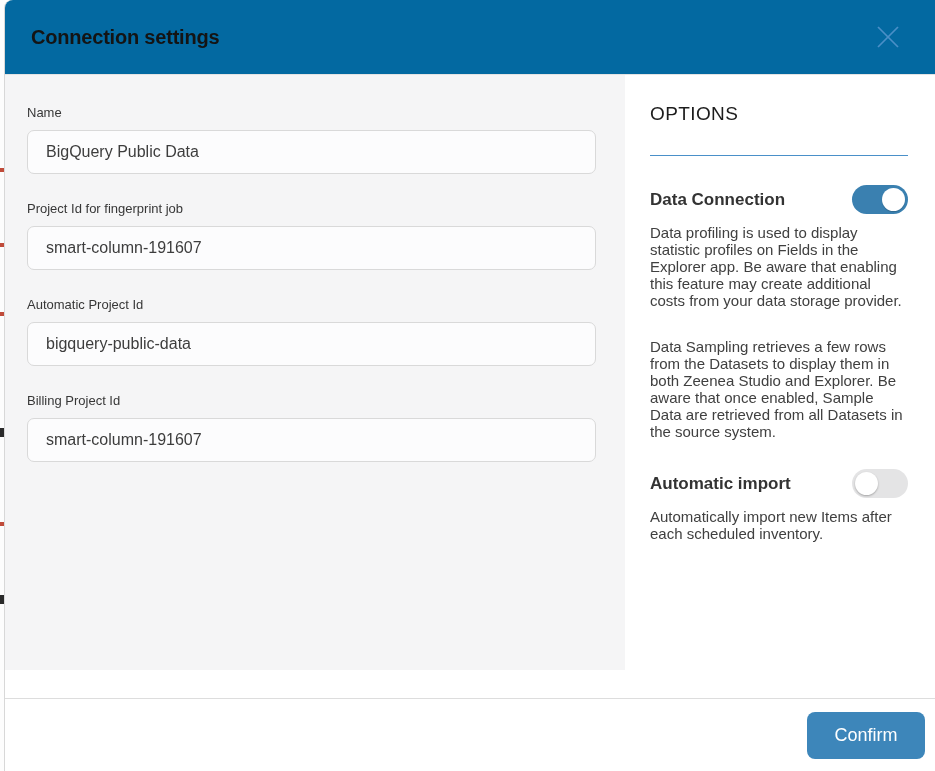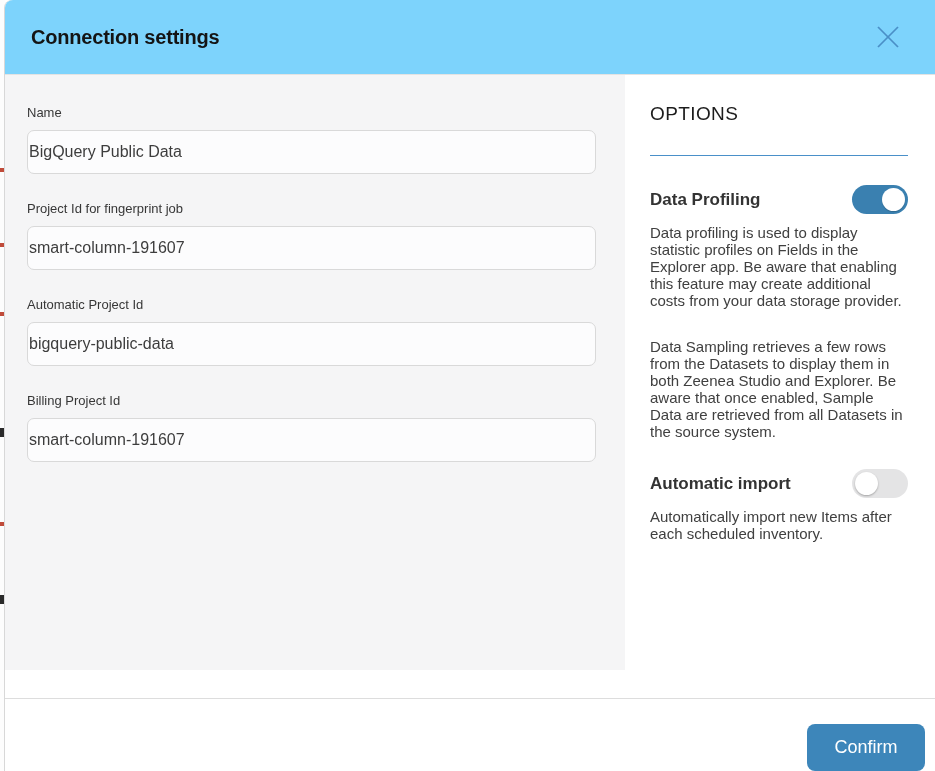--- a/index.html
+++ b/index.html
@@ -25,42 +25,42 @@
     background: #ffffff; border-radius: 8px 0 0 0;
     box-shadow: -1px 0 0 #d8d8d8;
     display: flex; flex-direction: column; z-index: 1;
   }
 
   
   .modal-header {
     height: 75px; flex: 0 0 75px;
     display: flex; align-items: center; justify-content: space-between;
     padding: 0 30px 0 26px;
-    border-bottom: 1px solid #e3e3e3; background: #7dd3fc;
+    border-bottom: 1px solid #e3e3e3; background: #0369a1;
     border-radius: 8px 0 0 0;
   }
   .modal-title { font-size: 20px; font-weight: bold; color: #141414; letter-spacing: -0.2px; }
   .close-btn { background: none; border: none; cursor: pointer; padding: 4px; line-height: 0; }
 
   
   .modal-body { flex: 1 1 auto; display: flex; overflow: hidden; }
 
   .form-panel {
     width: 620px; flex: 0 0 620px;
     background: #f5f5f6;
     padding: 30px 29px 0 22px;
   }
   .field-group { margin-bottom: 27px; }
   .field-label { display: block; font-size: 13px; color: #373737; margin-bottom: 10px; }
   .field-input {
     width: 100%; height: 44px;
     border: 1px solid #d9d9d9; border-radius: 7px;
     background: #fcfcfd; color: #3d3d3d;
     font-family: "Liberation Sans", sans-serif;
-    font-size: 16px; padding: 0 1px; outline: none;
+    font-size: 16px; padding: 0 18px; outline: none;
   }
 
   .options-panel {
     flex: 1 1 auto; background: #ffffff;
     padding: 28px 27px 0 25px;
   }
   .options-heading { font-size: 19px; font-weight: normal; color: #1c1c1c; letter-spacing: 0.4px; }
   .options-divider { border: none; border-top: 1px solid #4a90c9; margin-top: 30px; }
 
   .option-item { margin-top: 29px; }
@@ -79,21 +79,21 @@
     box-shadow: 0 1px 2px rgba(0,0,0,0.28);
     transition: left .1s;
   }
   .toggle.on { background: #3a80b0; }
   .toggle.on .knob { left: 30px; box-shadow: 0 1px 1px rgba(0,0,0,0.18); }
 
   
   .modal-footer {
     flex: 0 0 73px; height: 73px;
     border-top: 1px solid #dddddd; background: #ffffff;
-    display: flex; align-items: flex-end; justify-content: flex-end;
+    display: flex; align-items: center; justify-content: flex-end;
     padding-right: 10px;
     margin-top: 28px;
   }
   .confirm-btn {
     width: 118px; height: 47px;
     background: #3d86ba; color: #ffffff;
     font-family: "Liberation Sans", sans-serif;
     font-size: 18px; border: none; border-radius: 8px; cursor: pointer;
   }
 </style>
@@ -148,21 +148,21 @@
       </div>
 
     </div>
 
     <div class="options-panel">
       <div class="options-heading">OPTIONS</div>
       <hr class="options-divider">
 
       <div class="option-item">
         <div class="option-head">
-          <span class="option-title">Data Profiling</span>
+          <span class="option-title">Data Connection</span>
           <button class="toggle on">
             <span class="knob"></span>
           </button>
         </div>
         <div class="option-desc">Data profiling is used to display statistic profiles on Fields in the Explorer app. Be aware that enabling this feature may create additional costs from your data storage provider.</div>
       </div>
 
       <div class="option-item">
         <div class="option-desc">Data Sampling retrieves a few rows from the Datasets to display them in both Zeenea Studio and Explorer. Be aware that once enabled, Sample Data are retrieved from all Datasets in the source system.</div>
       </div>

